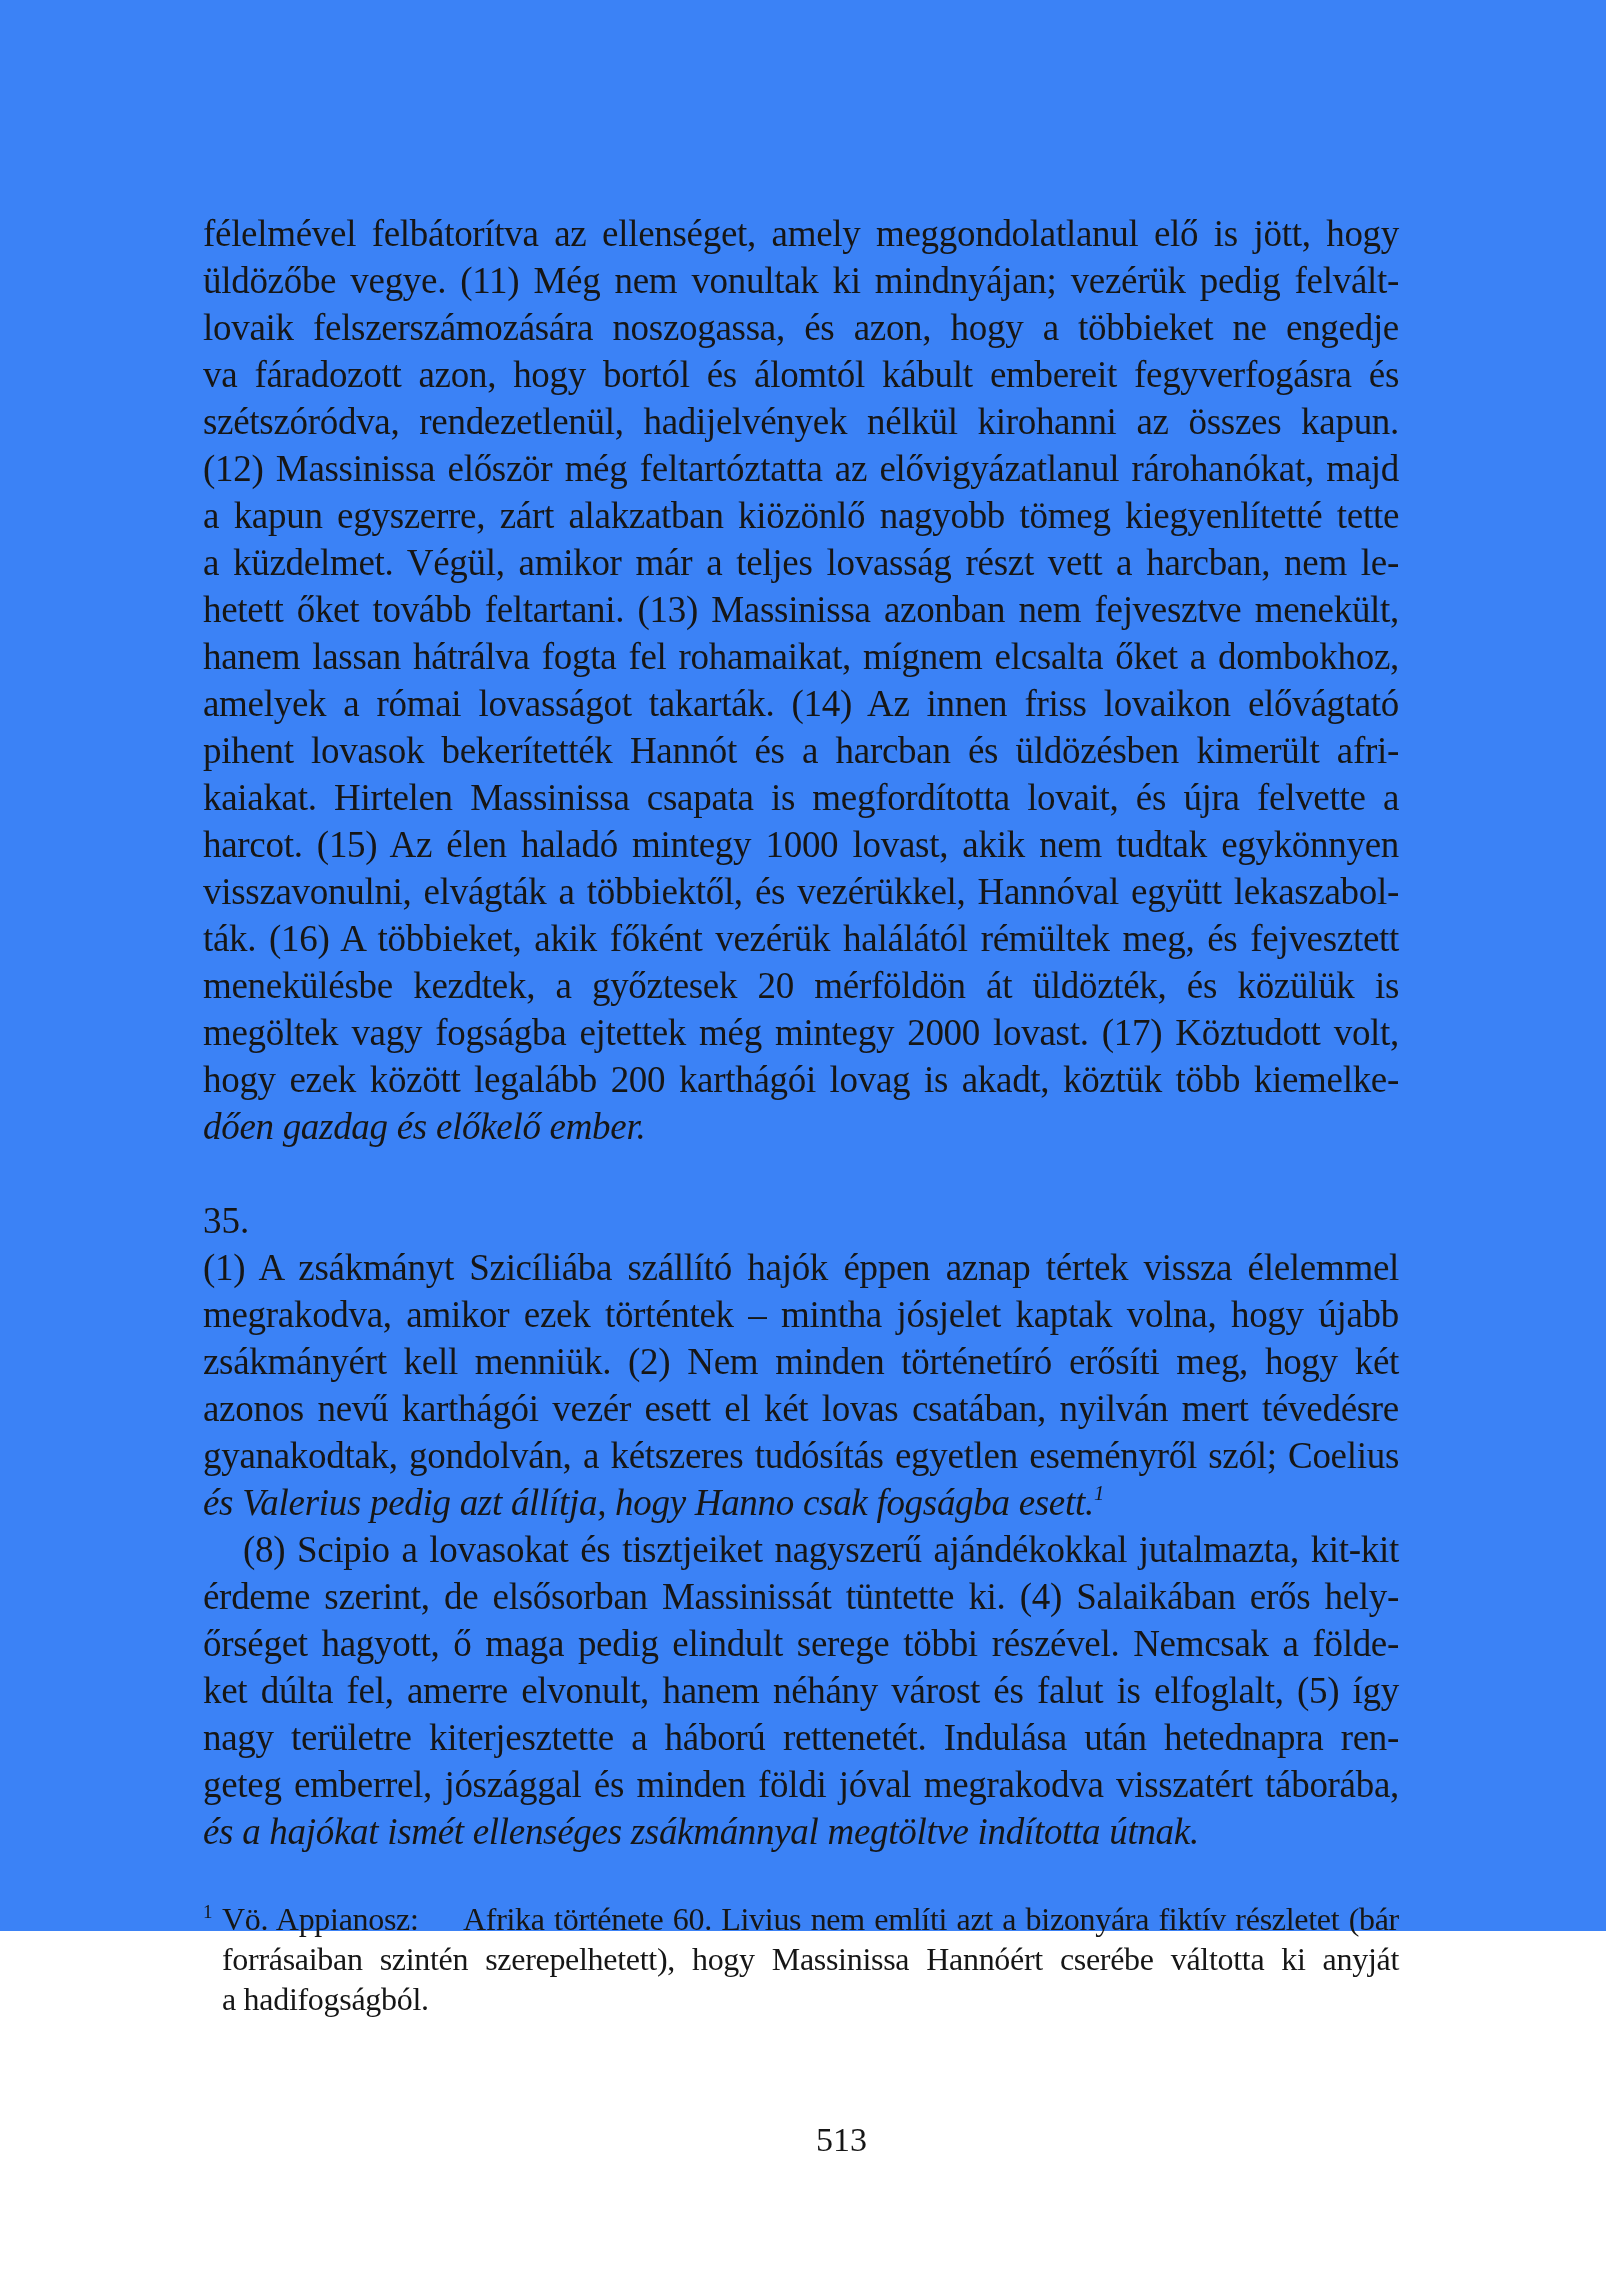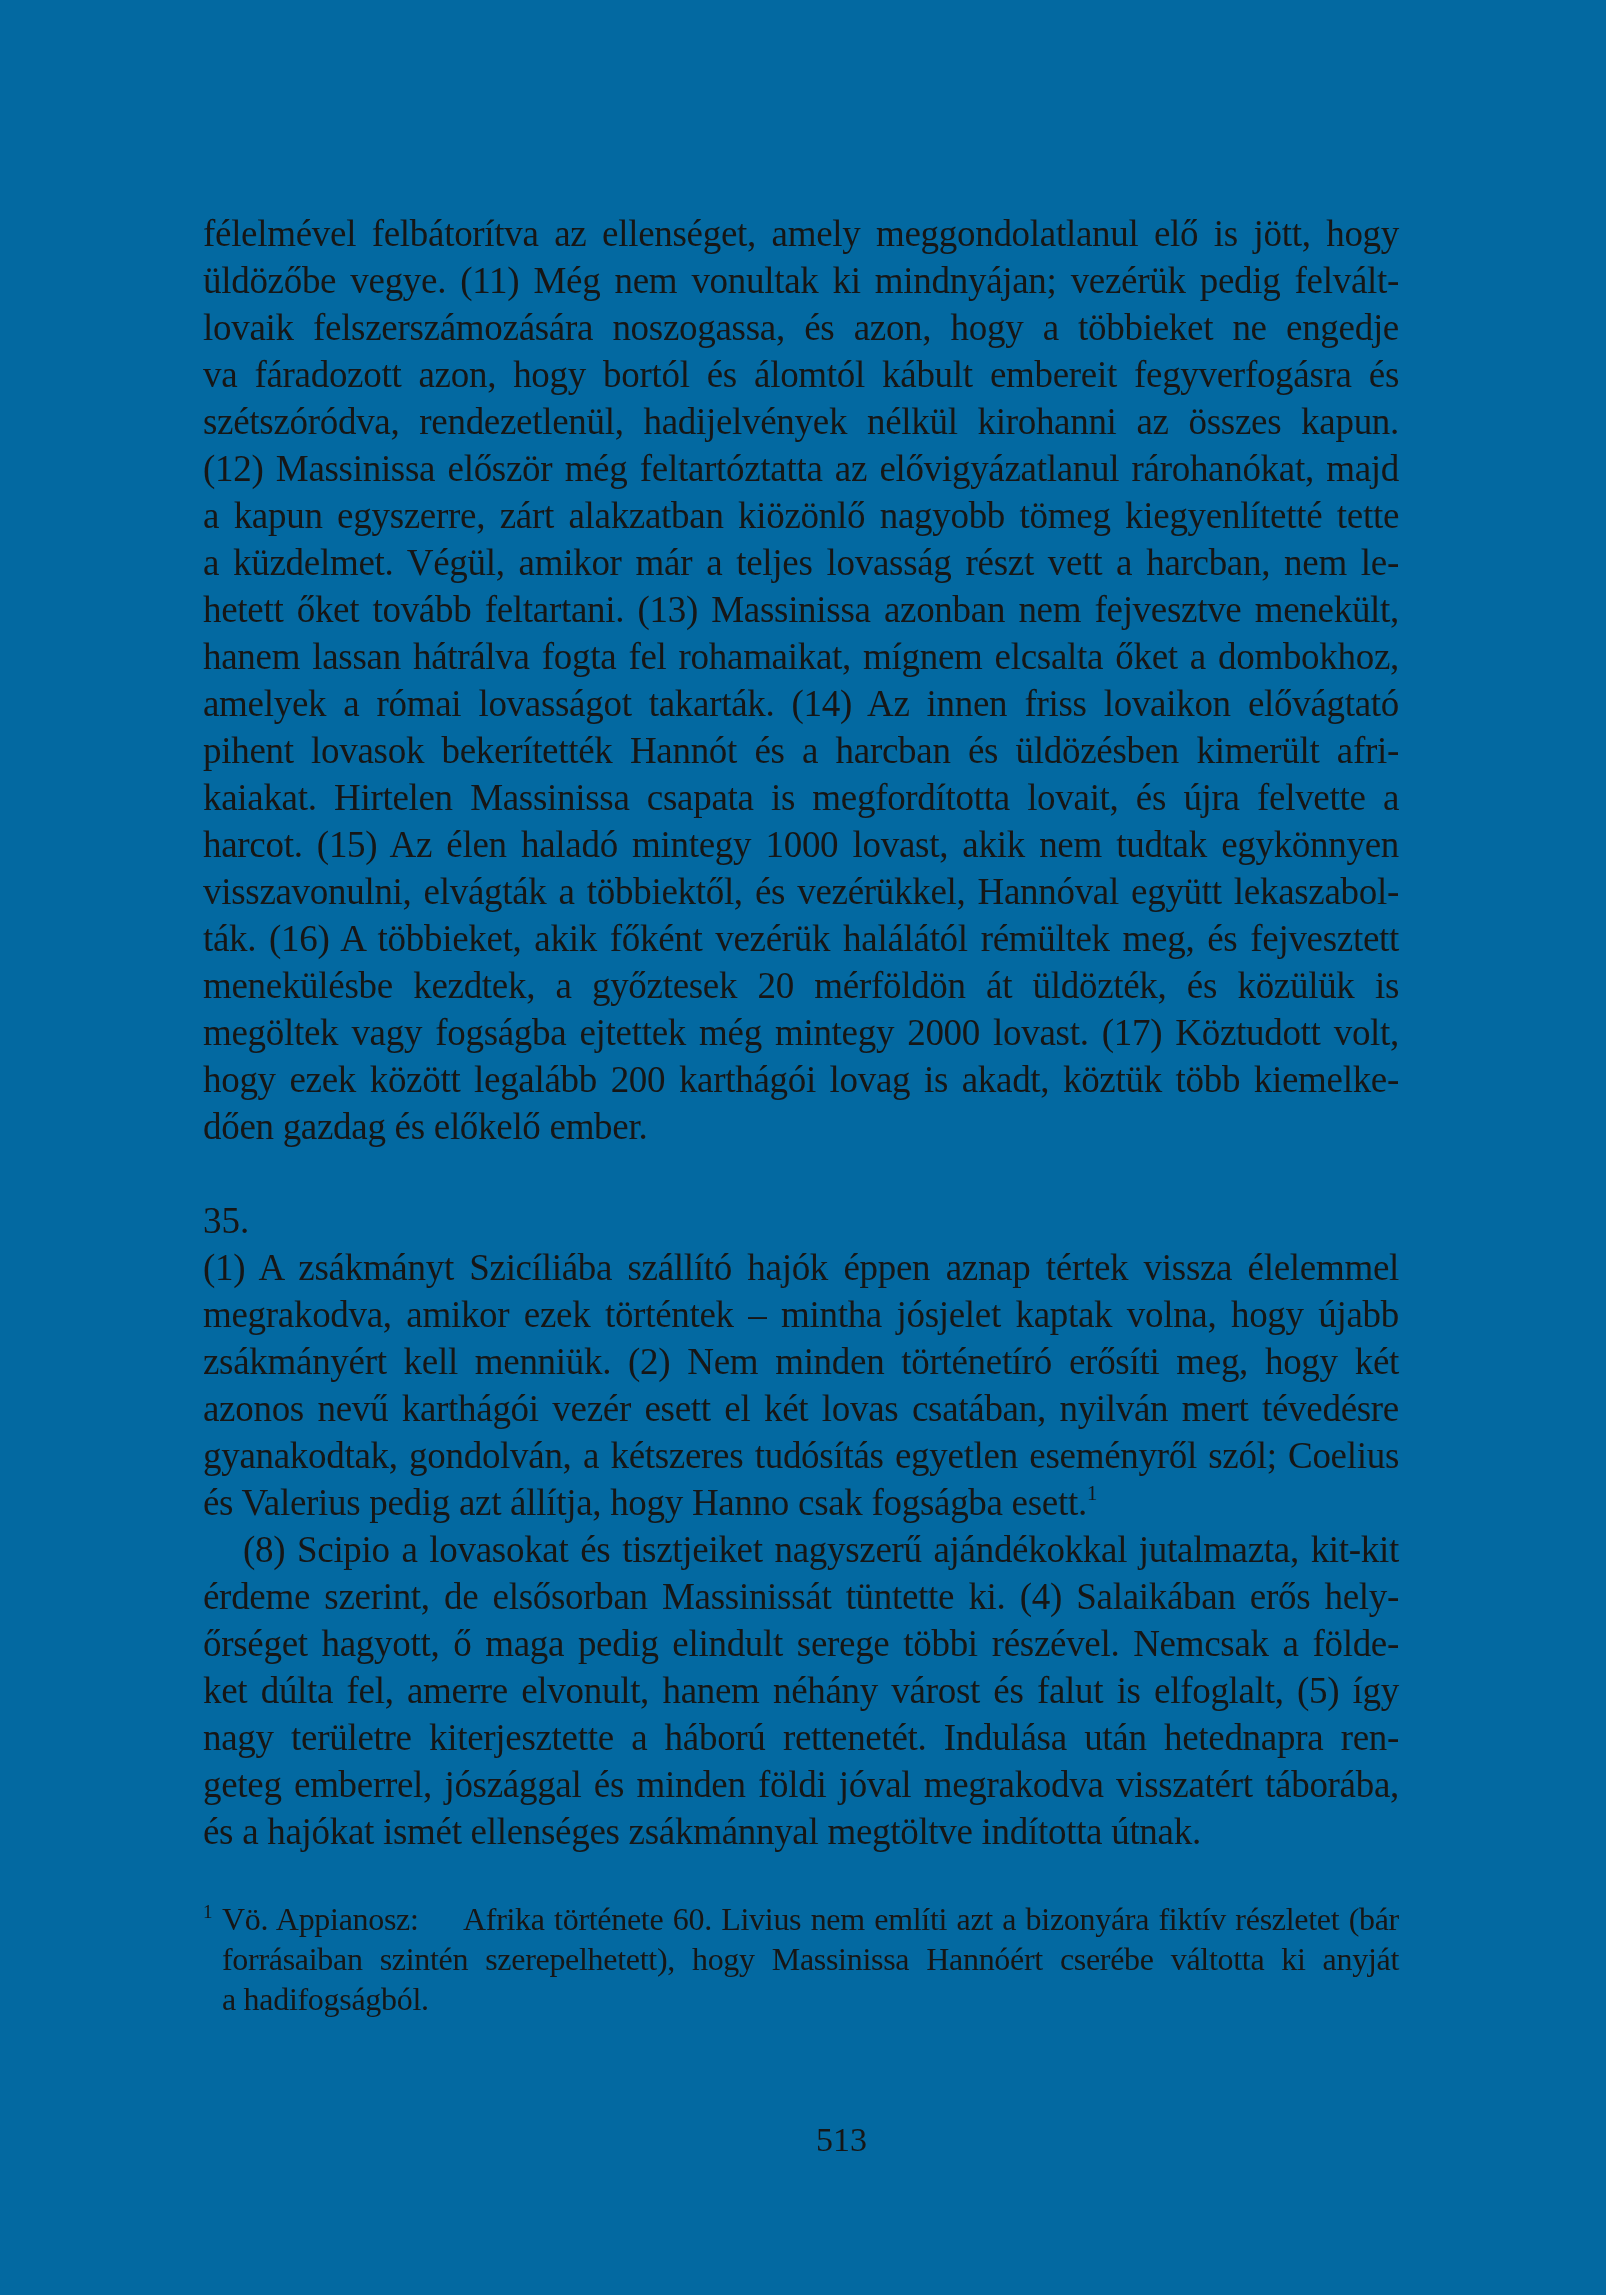--- a/index.html
+++ b/index.html
@@ -12,22 +12,22 @@
     height: 2295px;
     position: relative;
     overflow: hidden;
     color: #161616;
     font-family: "Liberation Serif", "DejaVu Serif", serif;
   }
   .page {
     position: absolute;
     left: 0; top: 0;
     width: 1607px;
-    height: 2295px;
-    background: #0369a1;
+    height: 1931px;
+    background: #3b82f6;
   }
   .column {
     position: absolute;
     left: 203px;
     width: 1196px;
   }
   .main {
     top: 210px;
   }
   .line {
@@ -36,20 +36,21 @@
     line-height: 47px;
     height: 47px;
     white-space: nowrap;
     text-align: justify;
     text-align-last: justify;
     letter-spacing: -0.3px;
   }
   .line.last {
     text-align: center;
     text-align-last: left;
+    font-style: italic;
   }
   .line.indent {
     padding-left: 40px;
   }
   .blank {
     height: 47px;
   }
   .section-number {
     display: block;
     font-size: 37px;

